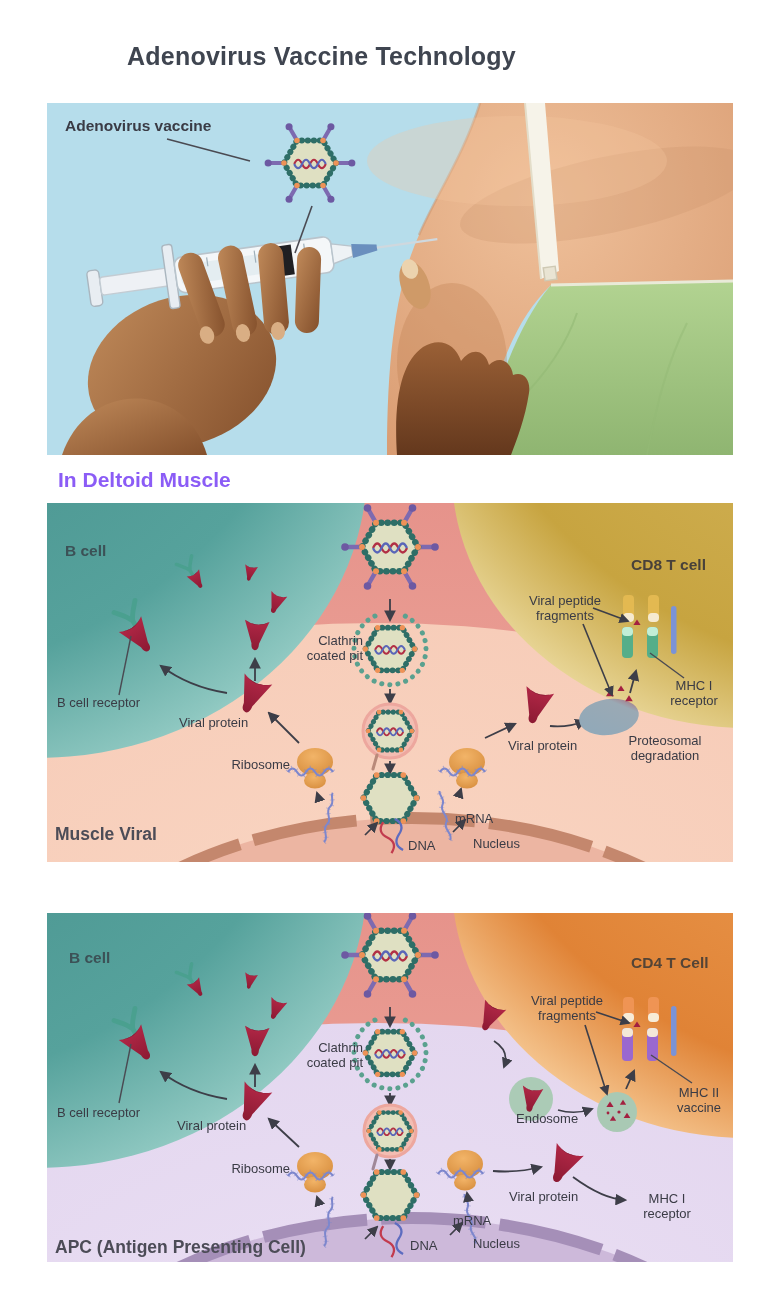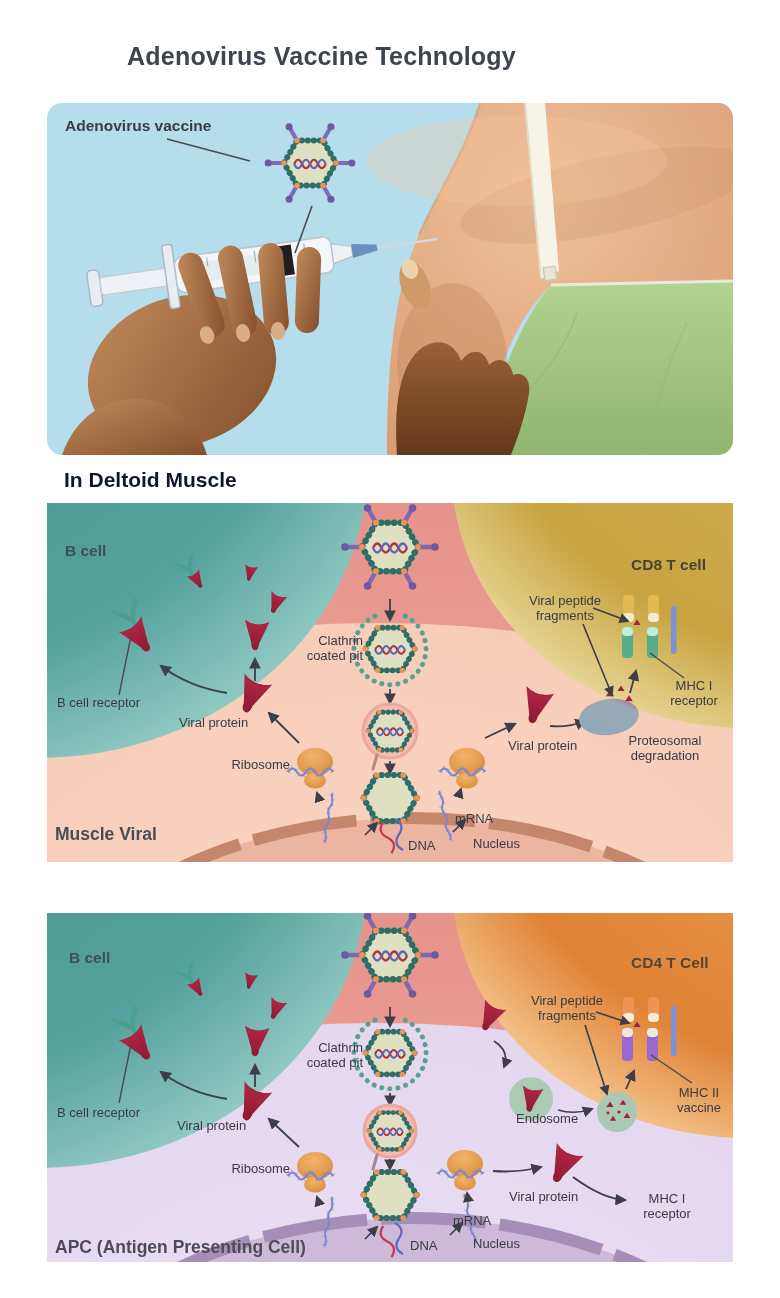--- a/index.html
+++ b/index.html
@@ -1,20 +1,20 @@
 <!DOCTYPE html>
 <html><head>
 <meta charset="utf-8">
 <style>
   html,body{margin:0;padding:0;background:#fff;}
   .page{position:relative;width:780px;height:1298px;background:#ffffff;overflow:hidden;
         font-family:"Liberation Sans","DejaVu Sans",sans-serif;}
   .title{position:absolute;top:42px;left:0;width:643px;text-align:center;
          font-size:25px;font-weight:bold;color:#3f4550;letter-spacing:.2px;}
-  .sect{position:absolute;left:64px;font-size:21px;font-weight:bold;color:#0f172a;}
+  .sect{position:absolute;left:58px;font-size:21px;font-weight:bold;color:#8b5cf6;}
   .panel{position:absolute;left:47px;width:686px;overflow:hidden;}
   .panel svg{position:absolute;left:0;top:0;}
   .lbl{position:absolute;font-size:13px;line-height:1.15;color:#3a3b45;}
   .lbl.big{font-size:15.5px;font-weight:600;}
   .lbl.cellname{font-size:17.5px;font-weight:600;color:#4c4c57;}
   .lbl.ctr{text-align:center;}
   .lbl.rgt{text-align:right;}
 </style>
 </head>
 <body>
@@ -140,21 +140,21 @@
     <path d="M-10,16 q9,-8 0,-16 q-9,-8 0,-16" fill="none" stroke="#c23b4e" stroke-width="2.3"></path>
     <path d="M2,16 q-9,-8 0,-16 q9,-8 0,-16" fill="none" stroke="#5d6cc0" stroke-width="2.3"></path>
   </g>
  </defs>
 </svg>
 
 <div class="page">
 
   <div class="title">Adenovirus Vaccine Technology</div>
 
-  <div class="panel" style="top:103px;height:352px;border-radius:15px;">
+  <div class="panel" style="top:103px;height:352px;">
     <svg width="686" height="352" viewBox="0 0 686 352">
       <rect x="0" y="0" width="686" height="352" fill="#b6ddeb"></rect>
 
       <g>
         <path d="M433,0 L686,0 L686,180 L504,182 C470,215 450,262 430,352 L340,352 C340,250 350,180 372,132 C388,94 416,54 433,0 Z" fill="url(#gSkin)"></path>
         <path d="M372,132 C388,94 416,54 433,0" fill="none" stroke="#c8906a" stroke-width="2.5" opacity=".45"></path>
         <ellipse cx="560" cy="92" rx="150" ry="38" fill="#c98f66" opacity=".25" transform="rotate(-12 560 92)"></ellipse>
         <ellipse cx="470" cy="58" rx="150" ry="45" fill="#f4c89e" opacity=".3"></ellipse>
         <ellipse cx="405" cy="260" rx="55" ry="80" fill="#c08154" opacity=".35"></ellipse>
       </g>

